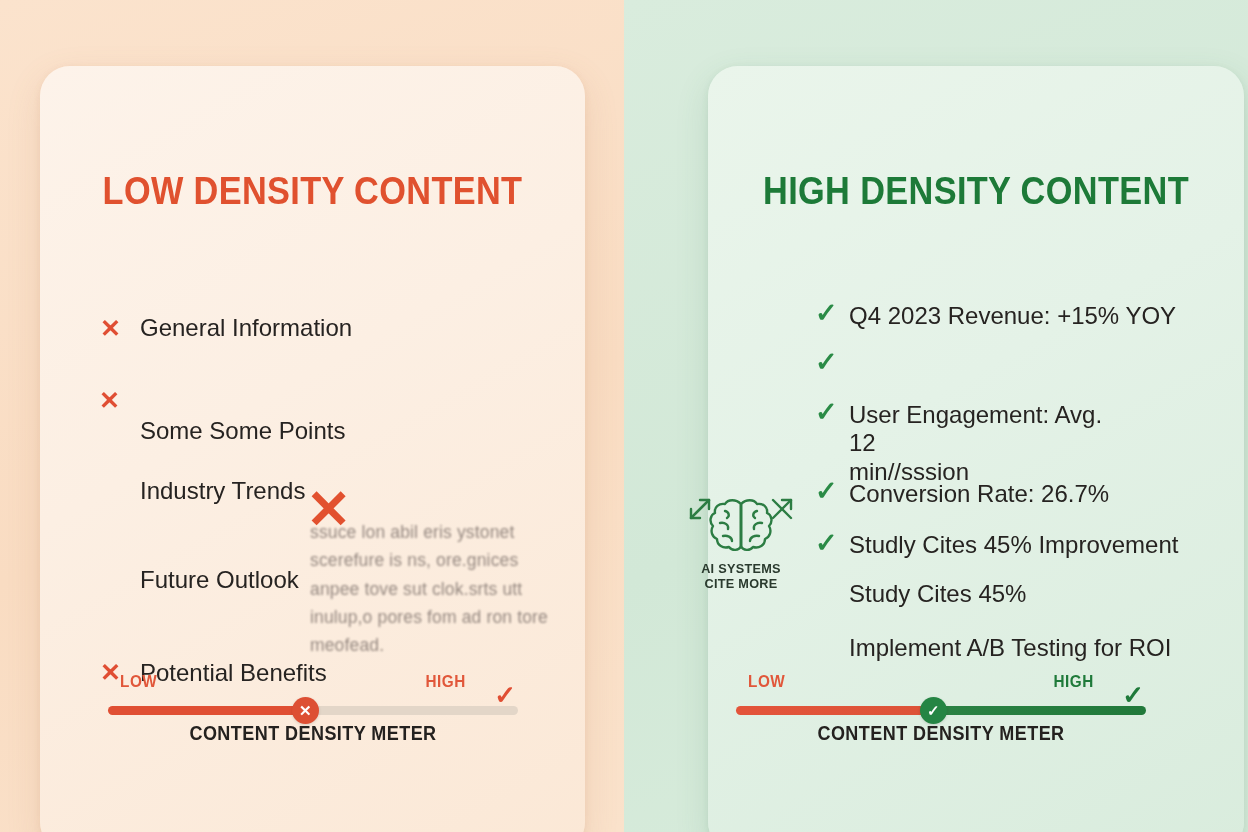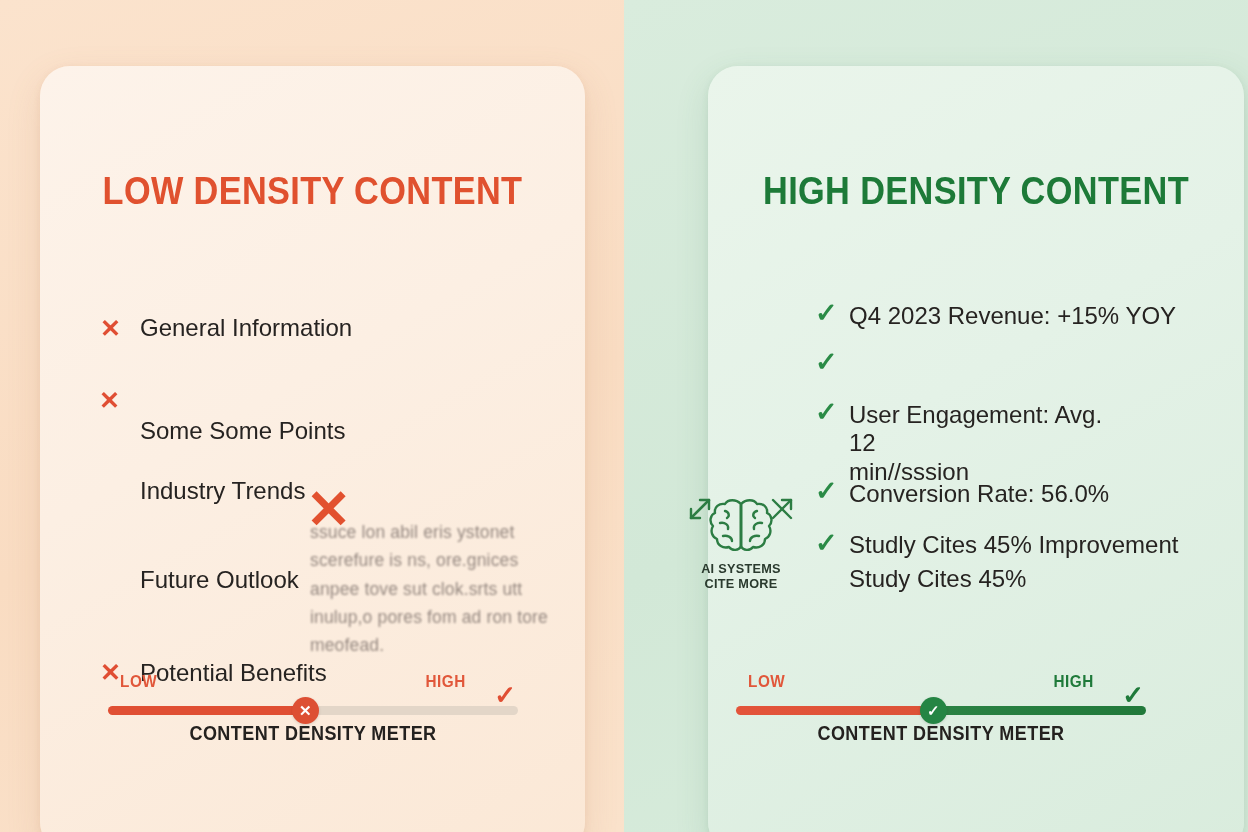--- a/index.html
+++ b/index.html
@@ -269,27 +269,28 @@
     <div class="item-text" style="left:141px; top:236px;">Q4 2023 Revenue: +15% YOY</div>
 
     <span class="mark check-mark" style="left:107px; top:283px;">✓</span>
     <div class="item-text" style="left:141px; top:285px;"></div>
 
     <span class="mark check-mark" style="left:107px; top:333px;">✓</span>
     <div class="item-text" style="left:141px; top:335px; width:285px;">User Engagement: Avg. 12
 min//sssion</div>
 
     <span class="mark check-mark" style="left:107px; top:412px;">✓</span>
-    <div class="item-text" style="left:141px; top:414px;">Conversion Rate: 56.0%</div>
+    <div class="item-text" style="left:141px; top:414px;">Conversion Rate: 26.7%</div>
 
     <span class="mark check-mark" style="left:107px; top:464px;">✓</span>
     <div class="item-text" style="left:141px; top:465px;">Studly Cites 45% Improvement</div>
 
-    <div class="item-text" style="left:141px; top:499px;">Study Cites 45%</div>
-
+    <div class="item-text" style="left:141px; top:514px;">Study Cites 45%</div>
+
+    <div class="item-text" style="left:141px; top:568px;">Implement A/B Testing for ROI</div>
   </div>
 
   <div class="brain-badge">
     <svg width="118" height="66" viewBox="0 0 118 66" fill="none" stroke="#2c7d43" stroke-width="2.4" stroke-linecap="round" stroke-linejoin="round">
 
       <line x1="27" y1="8" x2="9" y2="26"></line>
       <polyline points="9,17 9,26 18,26"></polyline>
       <line x1="9" y1="26" x2="27" y2="8"></line>
       <polyline points="27,8 18,8 27,8 27,17"></polyline>
 

